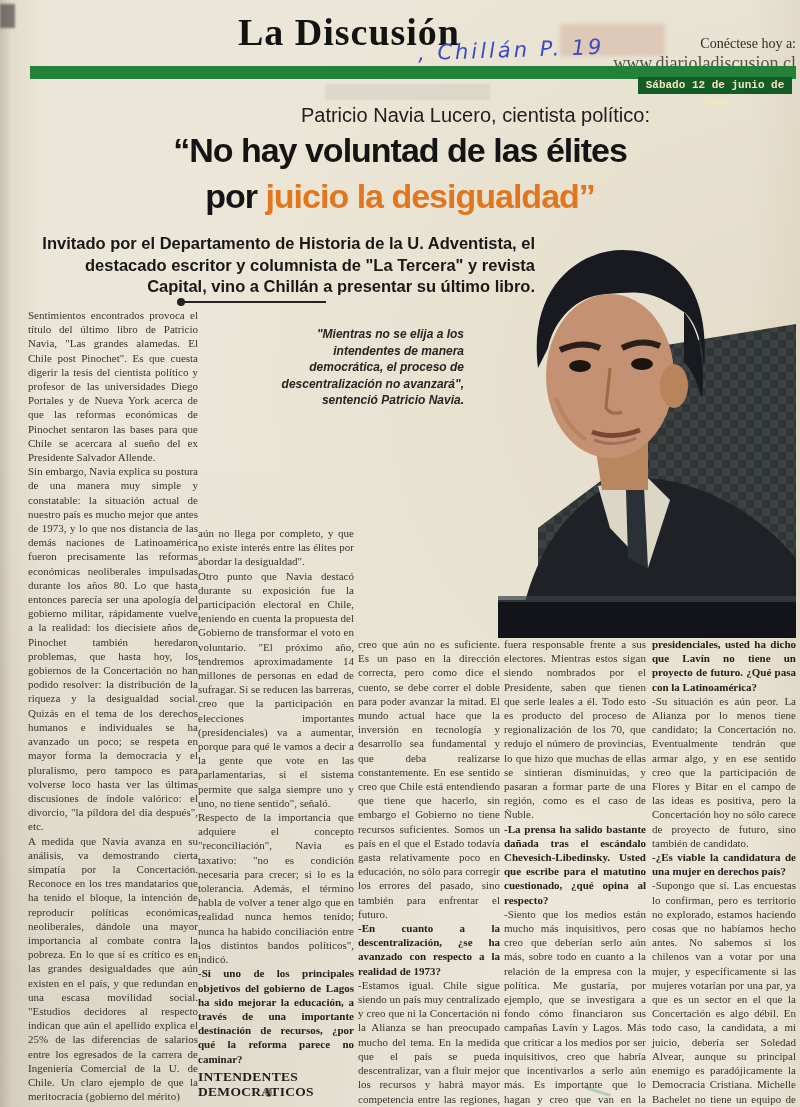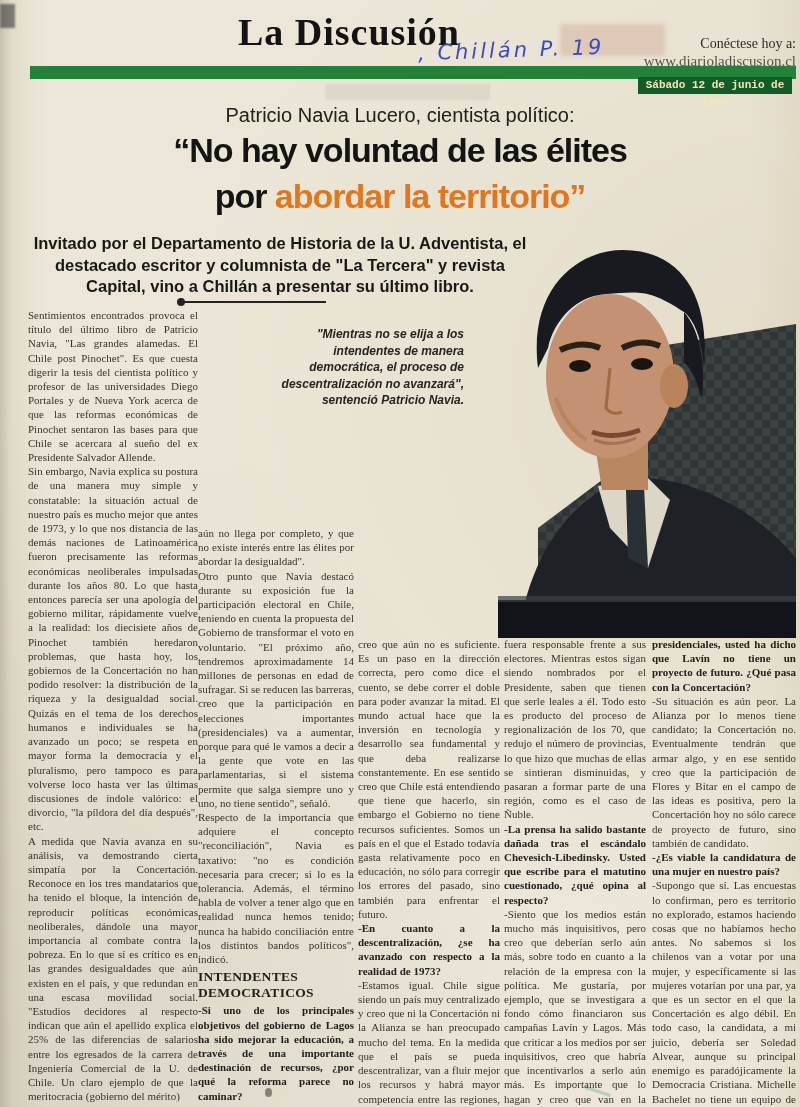--- a/index.html
+++ b/index.html
@@ -18,41 +18,41 @@
     font-family:"Liberation Serif",serif;font-weight:bold;font-size:38px;color:#131313;
     letter-spacing:1px;white-space:nowrap;text-align:right;
   }
   .handwritten{
     position:absolute;left:418px;top:38px;
     font-family:"DejaVu Sans",sans-serif;font-style:italic;font-size:21px;
     color:#3d49c0;letter-spacing:3px;transform:rotate(-2deg);white-space:nowrap;
   }
   .connect-block{position:absolute;left:600px;top:36px;width:196px;text-align:right;}
   .connect-label{font-family:"Liberation Serif",serif;font-weight:normal;font-size:14px;color:#2e2c26;}
-  .website{font-family:"Liberation Serif",serif;font-size:15px;color:#57534a;margin-top:1px;}
+  .website{font-family:"Liberation Serif",serif;font-size:18px;color:#57534a;margin-top:1px;}
   .green-bar{position:absolute;left:30px;top:66px;width:766px;height:13px;background:#23813a;}
   .date-box{
     position:absolute;left:638px;top:77px;width:154px;height:17px;background:#135c28;
     font-family:Liberation Mono, monospace;font-weight:bold;font-size:11px;color:#f2e7bd;
     text-align:center;line-height:17px;
   }
   
   .kicker{
-    position:absolute;left:150px;top:104px;width:500px;text-align:center;
+    position:absolute;left:150px;top:104px;width:500px;text-align:right;
     font-family:"Liberation Sans",sans-serif;font-size:20px;color:#20201e;
   }
   .headline{
     position:absolute;left:50px;top:127px;width:700px;text-align:center;
     font-family:"Liberation Sans",sans-serif;font-weight:bold;font-size:34px;
     line-height:46px;color:#141414;letter-spacing:-1px;
   }
   .headline .hl-orange{color:#e2761f;}
   
   .lead{
-    position:absolute;left:25px;top:233px;width:510px;text-align:center;
+    position:absolute;left:25px;top:233px;width:510px;text-align:right;
     font-family:"Liberation Sans",sans-serif;font-weight:bold;font-size:16.5px;
     line-height:21.5px;color:#181816;
   }
   .divider{position:absolute;left:184px;top:301px;width:142px;height:2px;background:#222;}
   .divider::before{
     content:"";position:absolute;left:-7px;top:-3px;width:8px;height:8px;border-radius:50%;background:#222;
   }
   
   .photo{position:absolute;left:498px;top:228px;width:298px;height:410px;}
   .caption{
@@ -100,21 +100,21 @@
   <div class="connect-block">
     <div class="connect-label">Conéctese hoy a:</div>
     <div class="website">www.diarioladiscusion.cl</div>
   </div>
   <div class="green-bar"></div>
   <div class="date-box">Sábado 12 de junio de 2004</div>
 
   <div class="kicker">Patricio Navia Lucero, cientista político:</div>
   <div class="headline">
     <span>“No hay voluntad de las élites</span><br>
-    <span>por </span><span class="hl-orange" style="color: rgb(226, 118, 31);">abordar la territorio”</span>
+    <span>por </span><span class="hl-orange" style="color: rgb(226, 118, 31);">juicio la desigualdad”</span>
   </div>
 
   <div class="lead">Invitado por el Departamento de Historia de la U. Adventista, el destacado escritor y columnista de "La Tercera" y revista Capital, vino a Chillán a presentar su último libro.</div>
   <div class="divider"></div>
 
   <div class="photo">
     <svg width="298" height="410" viewBox="0 0 298 410" aria-hidden="true">
       <defs>
         <pattern id="checker" width="16" height="16" patternUnits="userSpaceOnUse">
           <rect width="16" height="16" fill="#262b2c"></rect>
@@ -161,34 +161,34 @@
 
   <div class="col" id="col-0">
       <p class="para normal">Sentimientos encontrados provoca el título del último libro de Patricio Navia, "Las grandes alamedas. El Chile post Pinochet". Es que cuesta digerir la tesis del cientista político y profesor de las universidades Diego Portales y de Nueva York acerca de que las reformas económicas de Pinochet sentaron las bases para que Chile se acercara al sueño del ex Presidente Salvador Allende.</p>
       <p class="para normal">Sin embargo, Navia explica su postura de una manera muy simple y constatable: la situación actual de nuestro país es mucho mejor que antes de 1973, y lo que nos distancia de las demás naciones de Latinoamérica fueron precisamente las reformas económicas neoliberales impulsadas durante los años 80. Lo que hasta entonces parecía ser una apología del gobierno militar, rápidamente vuelve a la realidad: los diecisiete años de Pinochet también heredaron problemas, que hasta hoy, los gobiernos de la Concertación no han podido resolver: la distribución de la riqueza y la desigualdad social. Quizás en el tema de los derechos humanos e individuales se ha avanzado un poco; se respeta en mayor forma la democracia y el pluralismo, pero tampoco es para volverse loco hasta ver las últimas discusiones de índole valórico: el divorcio, "la píldora del día después", etc.</p>
       <p class="para normal">A medida que Navia avanza en su análisis, va demostrando cierta simpatía por la Concertación. Reconoce en los tres mandatarios que ha tenido el bloque, la intención de reproducir políticas económicas neoliberales, dándole una mayor importancia al combate contra la pobreza. En lo que sí es crítico es en las grandes desigualdades que aún existen en el país, y que redundan en una escasa movilidad social. "Estudios decidores al respecto indican que aún el apellido explica el 25% de las diferencias de salarios entre los egresados de la carrera de Ingeniería Comercial de la U. de Chile. Un claro ejemplo de que la meritocracia (gobierno del mérito)</p>
     </div>
   <div class="col" id="col-1">
       <p class="para normal">aún no llega por completo, y que no existe interés entre las élites por abordar la desigualdad".</p>
       <p class="para normal">Otro punto que Navia destacó durante su exposición fue la participación electoral en Chile, teniendo en cuenta la propuesta del Gobierno de transformar el voto en voluntario. "El próximo año, tendremos aproximadamente 14 millones de personas en edad de sufragar. Si se reducen las barreras, creo que la participación en elecciones importantes (presidenciales) va a aumentar, porque para qué le vamos a decir a la gente que vote en las parlamentarias, si el sistema permite que salga siempre uno y uno, no tiene sentido", señaló.</p>
       <p class="para normal">Respecto de la importancia que adquiere el concepto "reconciliación", Navia es taxativo: "no es condición necesaria para crecer; si lo es la tolerancia. Además, el término habla de volver a tener algo que en realidad nunca hemos tenido; nunca ha habido conciliación entre los distintos bandos políticos", indicó.</p>
+      <p class="para bold">-Si uno de los principales objetivos del gobierno de Lagos ha sido mejorar la educación, a través de una importante destinación de recursos, ¿por qué la reforma parece no caminar?</p>
       <p class="para subhead">INTENDENTES DEMOCRATICOS</p>
-      <p class="para bold">-Si uno de los principales objetivos del gobierno de Lagos ha sido mejorar la educación, a través de una importante destinación de recursos, ¿por qué la reforma parece no caminar?</p>
       <p class="para normal">-Si bien actualmente se invierte más que antes en educación</p>
     </div>
   <div class="col" id="col-2">
       <p class="para normal">creo que aún no es suficiente. Es un paso en la dirección correcta, pero como dice el cuento, se debe correr el doble para poder avanzar la mitad. El mundo actual hace que la inversión en tecnología y desarrollo sea fundamental y que deba realizarse constantemente. En ese sentido creo que Chile está entendiendo que tiene que hacerlo, sin embargo el Gobierno no tiene recursos suficientes. Somos un país en el que el Estado todavía gasta relativamente poco en educación, no sólo para corregir los errores del pasado, sino también para enfrentar el futuro.</p>
       <p class="para bold">-En cuanto a la descentralización, ¿se ha avanzado con respecto a la realidad de 1973?</p>
       <p class="para normal">-Estamos igual. Chile sigue siendo un país muy centralizado y creo que ni la Concertación ni la Alianza se han preocupado mucho del tema. En la medida que el país se pueda descentralizar, van a fluir mejor los recursos y habrá mayor competencia entre las regiones, pero eso no va a ocurrir mientras no se elija a los intendentes de manera democrática. Eso sería fundamental para generar un espíritu de gobierno regional que</p>
     </div>
   <div class="col" id="col-3">
       <p class="para normal">fuera responsable frente a sus electores. Mientras estos sigan siendo nombrados por el Presidente, saben que tienen que serle leales a él. Todo esto es producto del proceso de regionalización de los 70, que redujo el número de provincias, lo que hizo que muchas de ellas se sintieran disminuidas, y pasaran a formar parte de una región, como es el caso de Ñuble.</p>
       <p class="para bold">-La prensa ha salido bastante dañada tras el escándalo Chevesich-Libedinsky. Usted que escribe para el matutino cuestionado, ¿qué opina al respecto?</p>
       <p class="para normal">-Siento que los medios están mucho más inquisitivos, pero creo que deberían serlo aún más, sobre todo en cuanto a la relación de la empresa con la política. Me gustaría, por ejemplo, que se investigara a fondo cómo financiaron sus campañas Lavín y Lagos. Más que criticar a los medios por ser inquisitivos, creo que habría que incentivarlos a serlo aún más. Es importante que lo hagan y creo que van en la dirección correcta, sobre todo en el ámbito político.</p>
     </div>
   <div class="col" id="col-4">
-      <p class="para bold">presidenciales, usted ha dicho que Lavín no tiene un proyecto de futuro. ¿Qué pasa con la Concertación?</p>
+      <p class="para bold">presidenciales, usted ha dicho que Lavín no tiene un proyecto de futuro. ¿Qué pasa con la Latinoamérica?</p>
       <p class="para normal">-Su situación es aún peor. La Alianza por lo menos tiene candidato; la Concertación no. Eventualmente tendrán que armar algo, y en ese sentido creo que la participación de Flores y Bitar en el campo de las ideas es positiva, pero la Concertación hoy no sólo carece de proyecto de futuro, sino también de candidato.</p>
-      <p class="para bold">-¿Es viable la candidatura de una mujer en nuestro país?</p>
+      <p class="para bold">-¿Es viable la candidatura de una mujer en derechos país?</p>
       <p class="para normal">-Supongo que sí. Las encuestas lo confirman, pero es territorio no explorado, estamos haciendo cosas que no habíamos hecho antes. No sabemos si los chilenos van a votar por una mujer, y específicamente si las mujeres votarían por una par, ya que es un sector en el que la Concertación es algo débil. En todo caso, la candidata, a mi juicio, debería ser Soledad Alvear, aunque su principal enemigo es paradójicamente la Democracia Cristiana. Michelle Bachelet no tiene un equipo de peso que la asesore, y en cierta forma es una "aparecida" en política.</p>
     </div>
 
 </div>
 
 </body></html>

